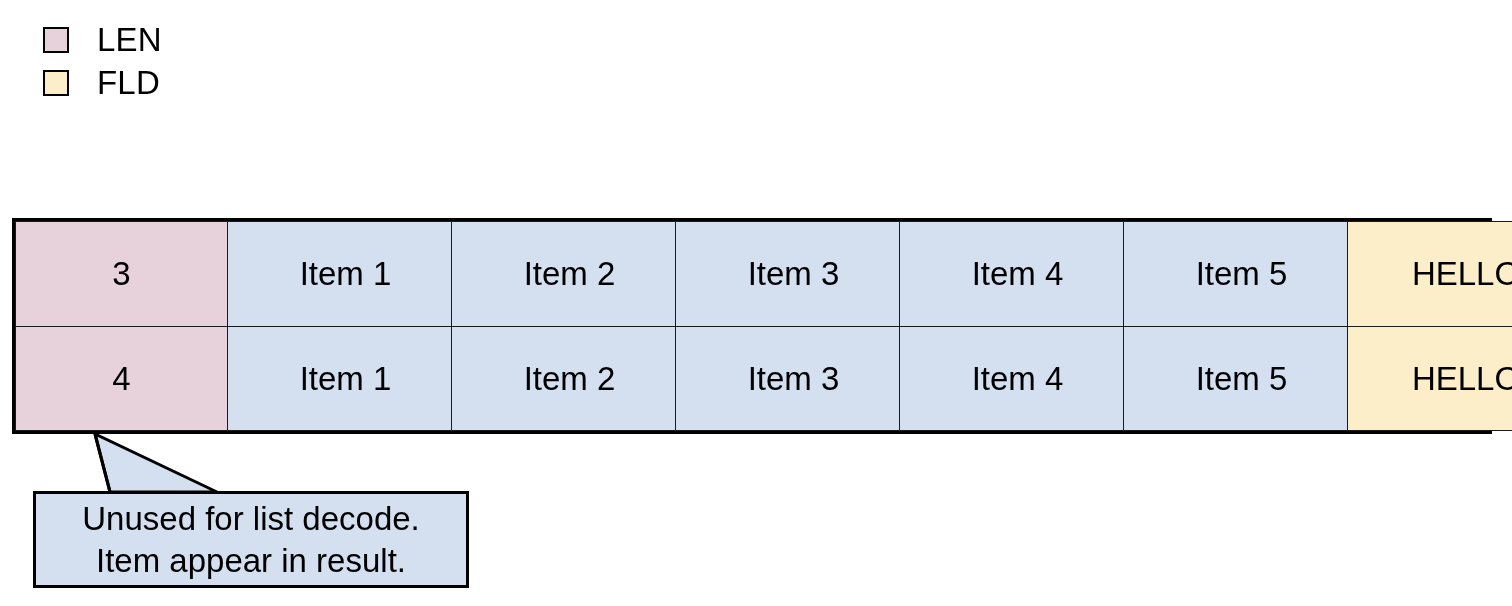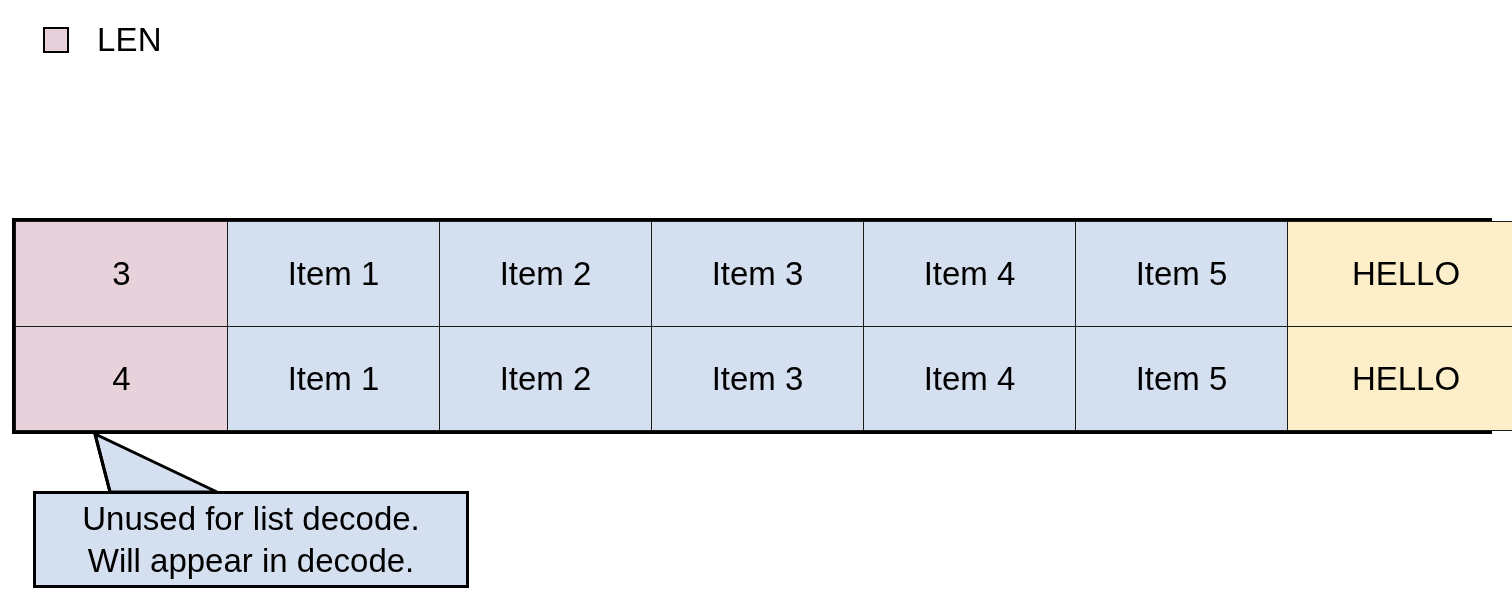--- a/index.html
+++ b/index.html
@@ -63,21 +63,21 @@
   }
   #frame-table td {
     border: 1.5px solid #1a1a1a;
     text-align: center;
     vertical-align: middle;
     font-size: 33px;
     line-height: 33px;
     padding: 0;
   }
   #frame-table td.c-len { width: 211px; }
-  #frame-table td.c-lst { width: 211px; }
+  #frame-table td.c-lst { width: 211px; padding-left: 12px; }
   #frame-table td.c-fld { width: 212px; padding-left: 12px; }
 
   
   #callout {
     position: absolute;
     left: 33px;
     top: 491px;
     width: 436px;
     height: 97px;
     border: 3px solid #000000;
@@ -106,20 +106,24 @@
 <body>
 
 <div id="legend">
 
   <div class="legend-row">
     <span class="legend-swatch" style="background:#e7d2dc"></span>
     <span class="legend-label">LEN</span>
   </div>
 
 
+  <div class="legend-row">
+    <span class="legend-swatch" style="background:#fbeec8"></span>
+    <span class="legend-label">FLD</span>
+  </div>
 
 </div>
 
 <div id="frame-table">
   <table>
     <tbody>
       <tr>
         <td class="c-len" style="background:#e7d2dc">3</td>
         <td class="c-lst" style="background:#d4e0f0">Item 1</td>
         <td class="c-lst" style="background:#d4e0f0">Item 2</td>
@@ -141,14 +145,14 @@
   </table>
 </div>
 
 <svg id="callout-tail" viewBox="0 0 300 70">
   <path d="M 95 4 L 110 62 L 217 62 Z" fill="#d4e0f0" stroke="#000000" stroke-width="3" stroke-linejoin="miter"></path>
   <line x1="95" y1="4" x2="110" y2="62" stroke="#000000" stroke-width="3"></line>
 </svg>
 
 <div id="callout" style="background:#d4e0f0">
   <div class="callout-line">Unused for list decode.</div>
-  <div class="callout-line">Will appear in decode.</div>
+  <div class="callout-line">Item appear in result.</div>
 </div>
 
 </body></html>

